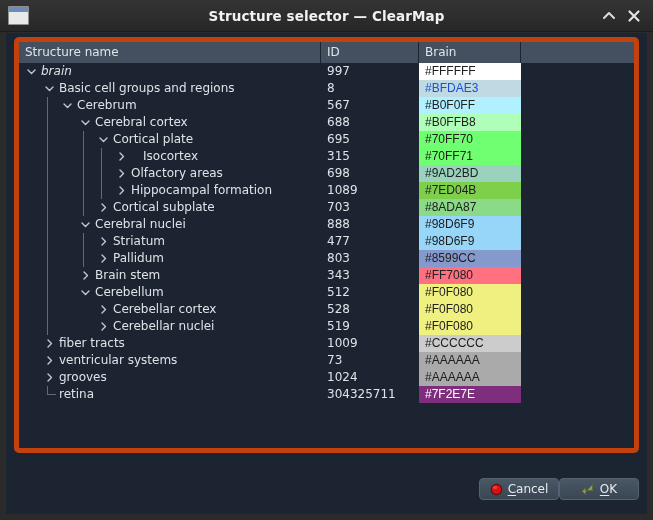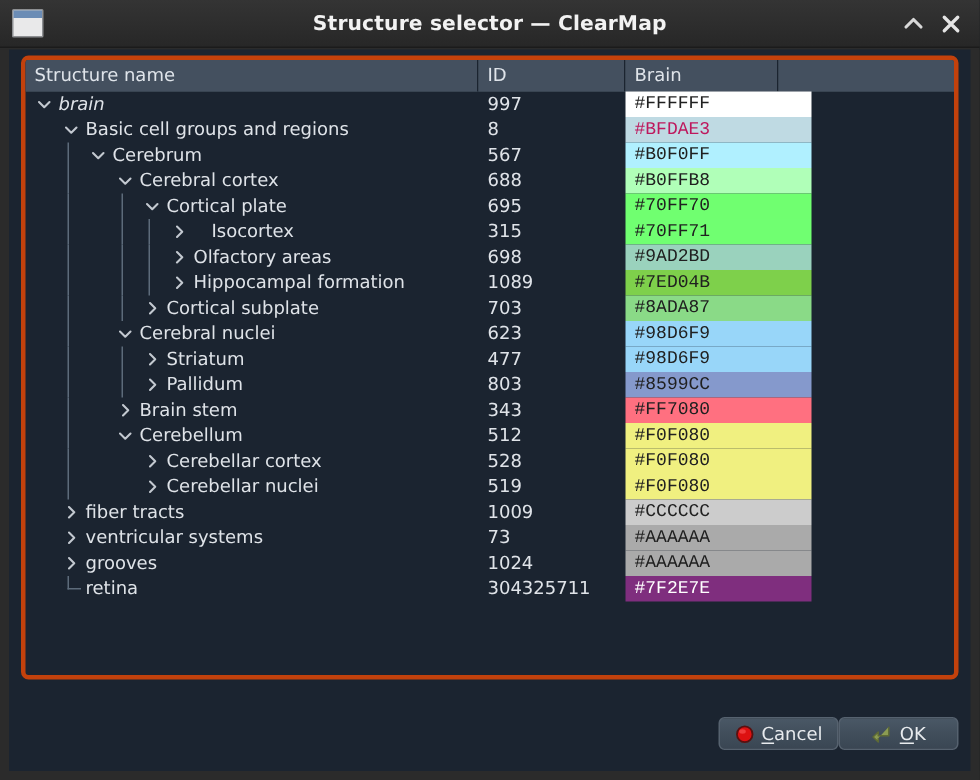--- a/index.html
+++ b/index.html
@@ -79,21 +79,21 @@
   }
   .frame-l { position:absolute; left:0; top:33px; width:6px; height:487px; background:#2b2b2b; }
   .frame-r { position:absolute; right:0; top:33px; width:6px; height:487px; background:#2b2b2b; }
   .frame-b { position:absolute; left:0; bottom:0; width:653px; height:6px; background:#2b2b2b; }
 
   .tree-panel {
     position: absolute;
     left: 8px; top: 4px;
     width: 625px;
     height: 416px;
-    border: 3px solid #c2410c;
+    border: 5px solid #c2410c;
     border-radius: 5px;
     background: #1b2430;
     box-sizing: border-box;
     overflow: hidden;
   }
   
   .hdr {
     position: absolute;
     left: 0; top: 0;
     width: 100%;
@@ -179,28 +179,28 @@
     width: 98px;
     height: 17px;
     line-height: 17px;
     color: #dfe3e8;
     font-size: 12px;
     padding-left: 6px;
     box-sizing: border-box;
     white-space: nowrap;
   }
   .c-color {
-    width: 124px;
+    width: 102px;
     height: 17px;
     line-height: 17px;
     font-size: 12px;
     padding-left: 6px;
     box-sizing: border-box;
     white-space: nowrap;
-    font-family: Liberation Mono, monospace;
+    font-family: Liberation Sans, sans-serif;
   }
   .c-rest { flex: 1; height: 17px; }
   
   .btn-row {
     position: absolute;
     right: 8px;
     bottom: 14px;
     display: flex;
   }
   .btn {
@@ -271,21 +271,21 @@
           <div class="row">
             <div class="c-name">
               <div class="arrow" style="left: 24px;">
                 <svg width="9" height="9" viewBox="0 0 9 9">
                   <path d="M1 3 L4.5 6.5 L8 3" stroke="#c3c9d0" stroke-width="1.4" fill="none" stroke-linecap="round" stroke-linejoin="round"></path>
                 </svg>
               </div>
               <div class="label" style="left: 40px;">Basic cell groups and regions</div>
             </div>
             <div class="c-id">8</div>
-            <div class="c-color" style="background: rgb(191, 218, 227); color: #be185d;">#BFDAE3</div>
+            <div class="c-color" style="background: rgb(191, 218, 227); color: #1d4ed8;">#BFDAE3</div>
             <div class="c-rest"></div>
           </div>
           <div class="row">
             <div class="c-name">
               <div class="guide" style="left: 28px;"></div>
               <div class="arrow" style="left: 42px;">
                 <svg width="9" height="9" viewBox="0 0 9 9">
                   <path d="M1 3 L4.5 6.5 L8 3" stroke="#c3c9d0" stroke-width="1.4" fill="none" stroke-linecap="round" stroke-linejoin="round"></path>
                 </svg>
               </div>
@@ -390,21 +390,21 @@
           <div class="row">
             <div class="c-name">
               <div class="guide" style="left: 28px;"></div>
               <div class="arrow" style="left: 60px;">
                 <svg width="9" height="9" viewBox="0 0 9 9">
                   <path d="M1 3 L4.5 6.5 L8 3" stroke="#c3c9d0" stroke-width="1.4" fill="none" stroke-linecap="round" stroke-linejoin="round"></path>
                 </svg>
               </div>
               <div class="label" style="left: 76px;">Cerebral nuclei</div>
             </div>
-            <div class="c-id">623</div>
+            <div class="c-id">888</div>
             <div class="c-color" style="background: rgb(152, 214, 249); color: rgb(32, 32, 32);">#98D6F9</div>
             <div class="c-rest"></div>
           </div>
           <div class="row">
             <div class="c-name">
               <div class="guide" style="left: 28px;"></div>
               <div class="guide" style="left: 64px;"></div>
               <div class="arrow" style="left: 78px;">
                 <svg width="9" height="9" viewBox="0 0 9 9">
                   <path d="M3 1 L6.5 4.5 L3 8" stroke="#c3c9d0" stroke-width="1.4" fill="none" stroke-linecap="round" stroke-linejoin="round"></path>

